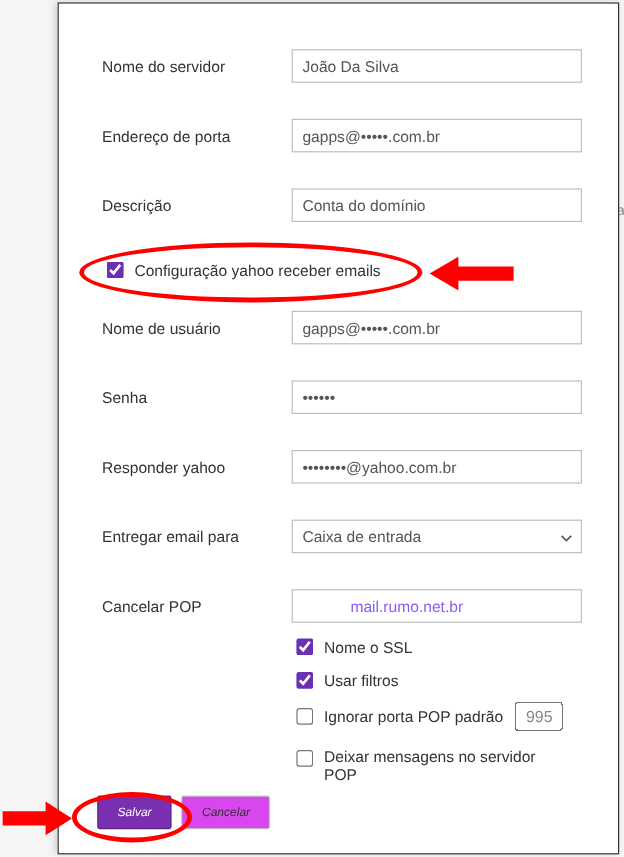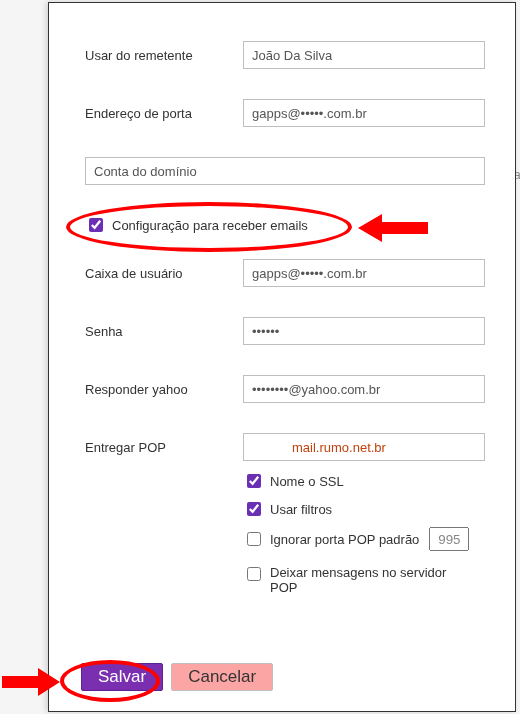--- a/index.html
+++ b/index.html
@@ -107,88 +107,103 @@
     position: absolute;
     left: 32px;
     bottom: 20px;
     display: flex;
     align-items: center;
     gap: 8px;
   }
   .btn {
     height: 28px;
     padding: 0 16px;
-    font-size: 17px;
+    font-size: 10px;
     cursor: pointer;
     border-radius: 2px;
     font-family: inherit;
+    font-style: italic;
   }
   .btn-primary {
     background: #7a2fb0;
     color: #fff;
     border: 1px solid #5d2390;
   }
   .btn-secondary {
-    background: #fca5a5;
+    background: #d946ef;
     color: #333;
     border: 1px solid #bfbfbf;
   }
   .behind-text {
     position: absolute;
     right: -10px;
     font-size: 12px;
     color: #888;
     overflow: hidden;
   }
 </style>
 </head>
 <body>
 
 <span class="behind-text" style="top:168px;">alh</span>
 
 <div class="dialog">
 
   <div class="row">
-    <div class="lbl">Usar do remetente</div>
+    <div class="lbl">Nome do servidor</div>
     <input type="text" value="João Da Silva" style="">
   </div>
 
   <div class="row">
     <div class="lbl">Endereço de porta</div>
     <input type="text" id="email-input" value="gapps@•••••.com.br" style="">
   </div>
 
   <div class="row">
+    <div class="lbl">Descrição</div>
     <input type="text" value="Conta do domínio" style="">
   </div>
 
   <div class="checkline" style="margin-bottom:24px;">
     <input type="checkbox" checked="" style="">
-    <span>Configuração para receber emails</span>
-  </div>
-
-  <div class="row">
-    <div class="lbl">Caixa de usuário</div>
+    <span>Configuração yahoo receber emails</span>
+  </div>
+
+  <div class="row">
+    <div class="lbl">Nome de usuário</div>
     <input type="text" id="username-input" value="gapps@•••••.com.br" style="">
   </div>
 
   <div class="row">
     <div class="lbl">Senha</div>
     <input type="text" value="••••••" style="">
   </div>
 
   <div class="row">
     <div class="lbl">Responder yahoo</div>
     <input type="text" id="replyto-input" value="••••••••@yahoo.com.br" style="">
   </div>
 
+  <div class="row">
+    <div class="lbl">Entregar email para</div>
+    <div class="select-wrap">
+      <select>
+        <option>Caixa de entrada</option>
+      </select>
+      <span class="chev">
+        <svg width="10" height="6" viewBox="0 0 10 6">
+            <path d="M1 1l4 4 4-4" stroke="#555" stroke-width="1.4" fill="none"></path>
+          </svg>
+      </span>
+    </div>
+  </div>
 
   <div class="row" style="margin-bottom:10px;">
-    <div class="lbl">Entregar POP</div>
-    <input type="text" style="color: #c2410c; padding-left: 48px;" value="mail.rumo.net.br">
+    <div class="lbl">Cancelar POP</div>
+    <input type="text" style="color: #8b5cf6; padding-left: 48px;" value="mail.rumo.net.br">
   </div>
 
   <div class="pop-opts">
     <div class="checkline">
       <input type="checkbox" checked="" style="">
       <span>Nome o SSL</span>
     </div>
     <div class="checkline">
       <input type="checkbox" checked="" style="">
       <span>Usar filtros</span>

